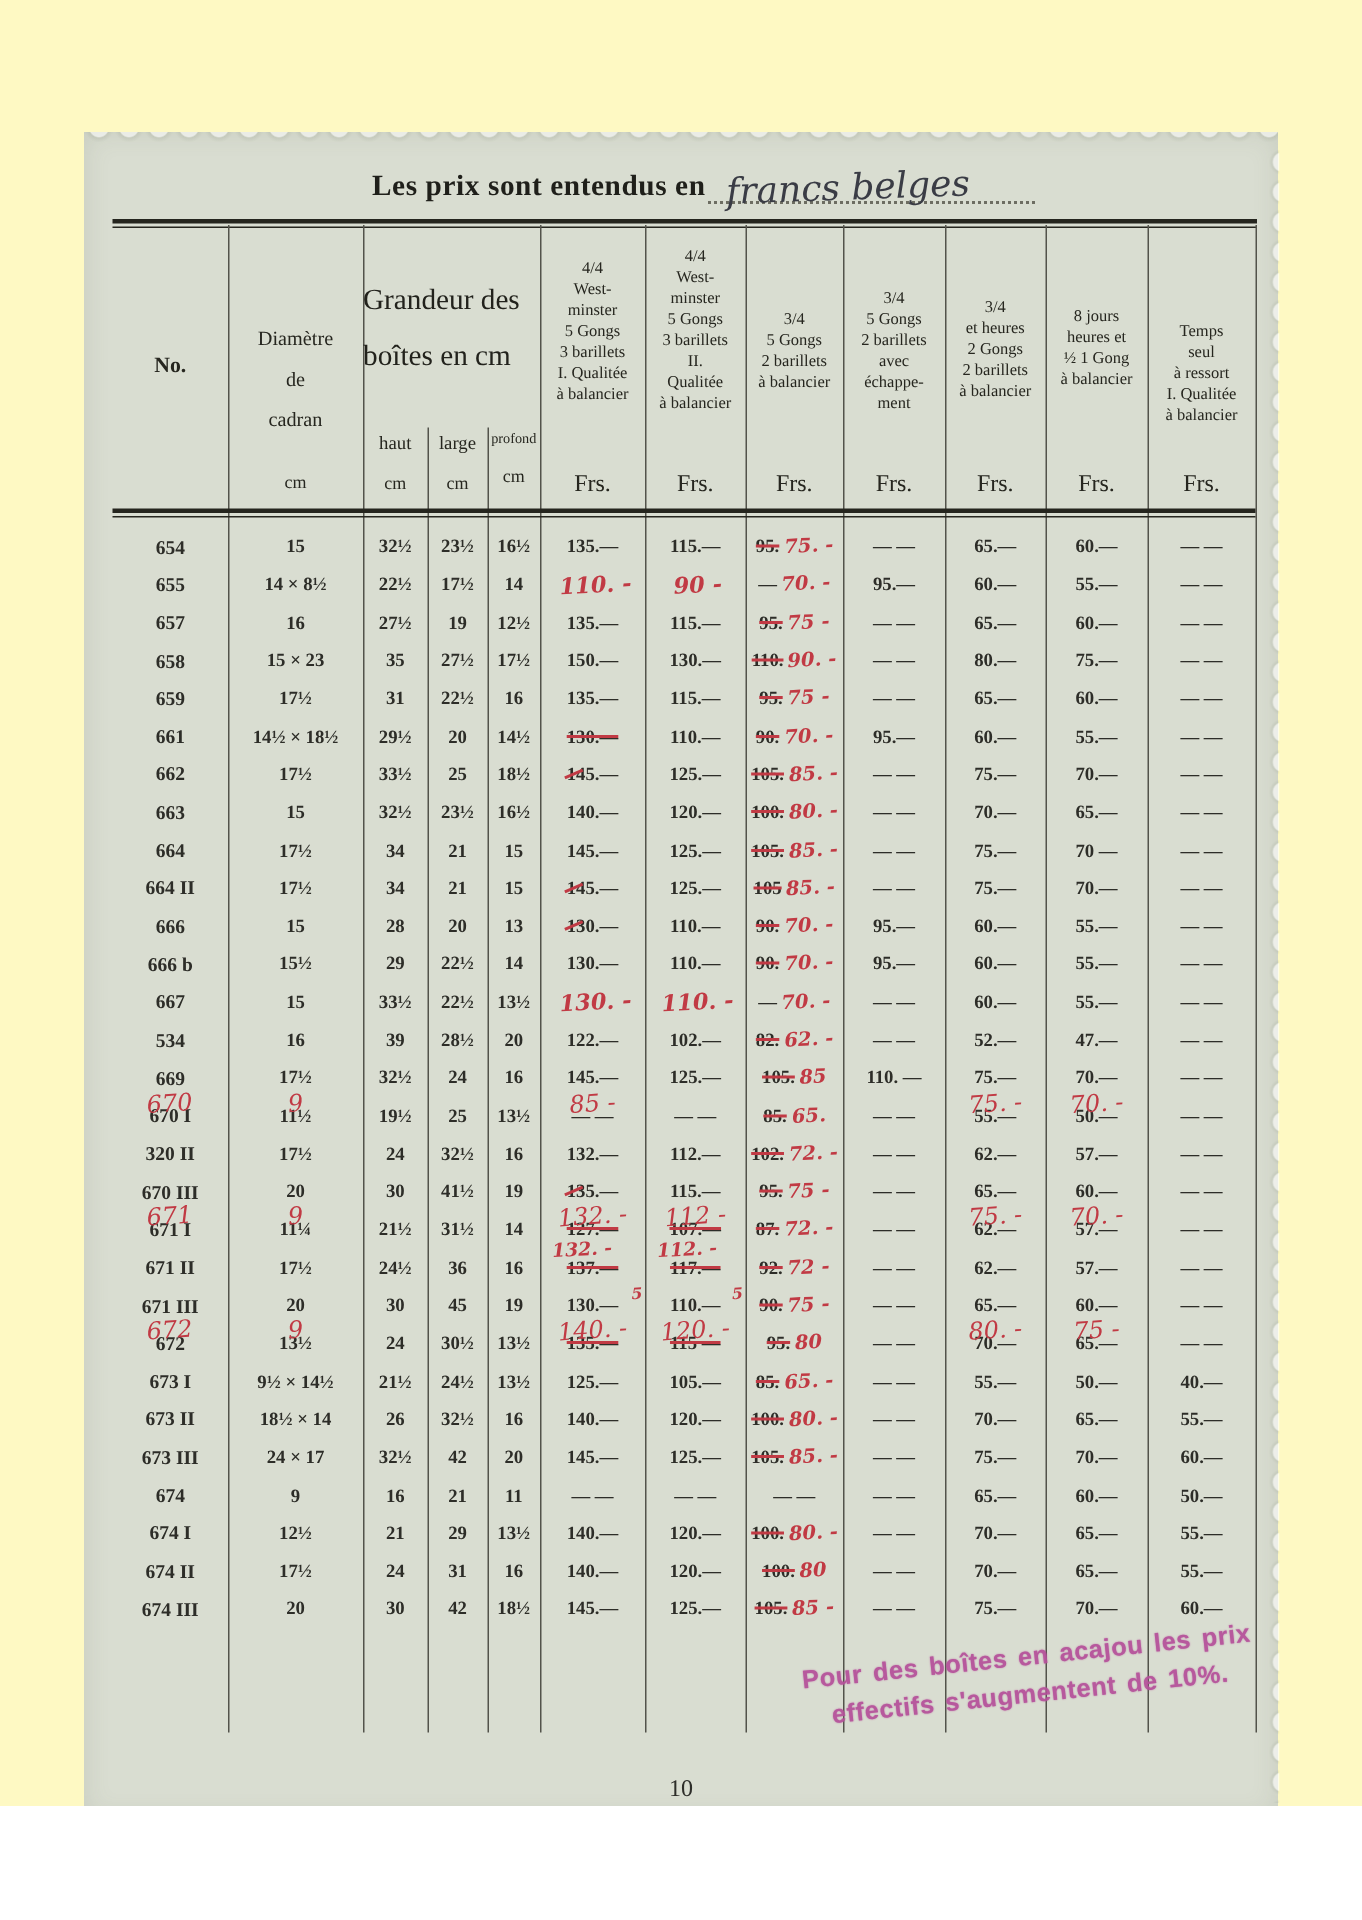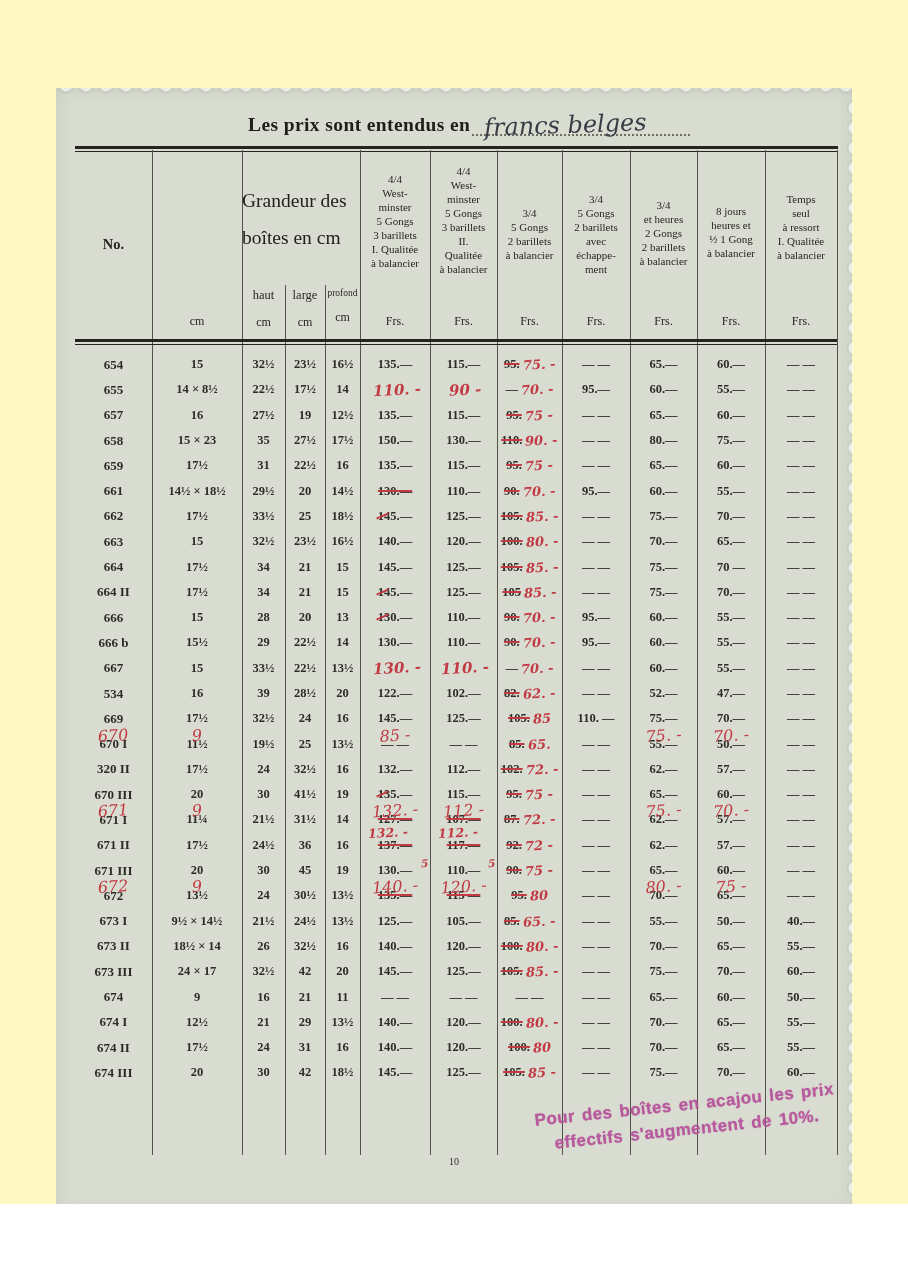--- a/index.html
+++ b/index.html
@@ -38,21 +38,21 @@
   .no-label{position:absolute;left:0;top:86px;width:77px;text-align:center;font-weight:bold;font-size:14.5px;}
   .diam-block{position:absolute;left:77px;top:62px;width:90px;text-align:center;font-size:13.5px;line-height:27px;}
   .grand-block{position:absolute;left:167px;top:32px;width:193px;font-size:19.5px;line-height:37px;color:#22221c;}
   .sub{position:absolute;top:138px;text-align:center;font-size:12.5px;}
   .sub .sub-unit{margin-top:12px;font-size:12px;}
   .sub1{left:167px;width:43px;} .sub2{left:210px;width:40px;} .sub3{left:250px;width:35px;}
   .sub3 .sub-label{font-size:9.5px;}
   .diam-unit{position:absolute;left:77px;top:164px;width:90px;text-align:center;font-size:12px;}
   .phead{position:absolute;top:0;height:190px;}
   .phline{font-size:11px;line-height:14px;text-align:center;white-space:nowrap;}
-  .punit{position:absolute;top:164px;width:100%;text-align:center;font-size:12px;}
+  .punit{position:absolute;top:164px;width:100%;text-align:center;font-size:16px;}
 
   
   .rows{position:absolute;left:0;top:202px;width:762px;}
   .row{display:grid;grid-template-columns:77px 90px 43px 40px 35px 70px 67px 65px 68px 67px 68px 72px;
        height:25.3px;align-items:center;}
   .cell{position:relative;display:flex;align-items:center;justify-content:center;
         text-align:center;font-weight:bold;font-size:12.5px;color:#2d2d28;white-space:nowrap;}
   .c-no{font-size:13px;}
   .printed{position:relative;}
   .printed.struck{text-decoration:line-through;text-decoration-color:#c13a44;text-decoration-thickness:2px;}
@@ -69,22 +69,22 @@
   .hwrow .hw{position:absolute;text-align:center;font-size:16px;transform:rotate(-4deg);margin:0;}
 
   
   .stamp{position:absolute;left:452px;top:1004px;width:355px;transform:rotate(-6deg);
          color:#b5509a;font-family:"Liberation Sans","DejaVu Sans",sans-serif;font-weight:bold;
          font-size:17px;line-height:25px;text-align:center;letter-spacing:.4px;word-spacing:2px;
          text-shadow:0 0 1.2px rgba(181,80,154,.8);opacity:.93;z-index:4;}
 
   .footer-note{position:absolute;left:19px;top:1086px;width:763px;text-align:center;
                font-size:12.5px;letter-spacing:.8px;word-spacing:4px;color:#2d2d28;}
-  .page-num{position:absolute;left:0;top:1156px;width:908px;text-align:center;
-            font-size:10px;color:#2e2e2a;}
+  .page-num{position:absolute;left:0;top:1184px;width:908px;text-align:center;
+            font-size:16px;color:#2e2e2a;}
 </style>
 </head>
 <body>
 
 <div class="page">
   <div class="paper">
     <div class="edge-right"></div>
 
     <div class="title-row">
       <span class="title-text">Les prix sont entendus en</span>
@@ -106,20 +106,25 @@
           <div class="vl" style="left: 422px; top: 0px; height: 1005px;"></div>
           <div class="vl" style="left: 487px; top: 0px; height: 1005px;"></div>
           <div class="vl" style="left: 555px; top: 0px; height: 1005px;"></div>
           <div class="vl" style="left: 622px; top: 0px; height: 1005px;"></div>
           <div class="vl" style="left: 690px; top: 0px; height: 1005px;"></div>
           <div class="vl" style="left: 762px; top: 0px; height: 1005px;"></div>
         </div>
 
       <div class="hdr">
         <div class="no-label">No.</div>
+        <div class="diam-block">
+          <div>Diamètre</div>
+          <div>de</div>
+          <div>cadran</div>
+        </div>
         <div class="diam-unit">cm</div>
         <div class="grand-block">
           <div>Grandeur des</div>
           <div>boîtes en cm</div>
         </div>
         <div class="sub sub1">
           <div class="sub-label">haut</div>
           <div class="sub-unit">cm</div>
         </div>
         <div class="sub sub2">
@@ -189,21 +194,21 @@
             <div class="phead" style="left: 622px; width: 68px;">
               <div class="phlines" style="padding-top: 54px;">
                 <div class="phline">8 jours</div>
                 <div class="phline">heures et</div>
                 <div class="phline">½ 1 Gong</div>
                 <div class="phline">à balancier</div>
               </div>
               <div class="punit">Frs.</div>
             </div>
             <div class="phead" style="left: 690px; width: 72px;">
-              <div class="phlines" style="padding-top: 42px;">
+              <div class="phlines" style="padding-top: 64px;">
                 <div class="phline">Temps</div>
                 <div class="phline">seul</div>
                 <div class="phline">à ressort</div>
                 <div class="phline">I. Qualitée</div>
                 <div class="phline">à balancier</div>
               </div>
               <div class="punit">Frs.</div>
             </div>
           </div>
       </div>

